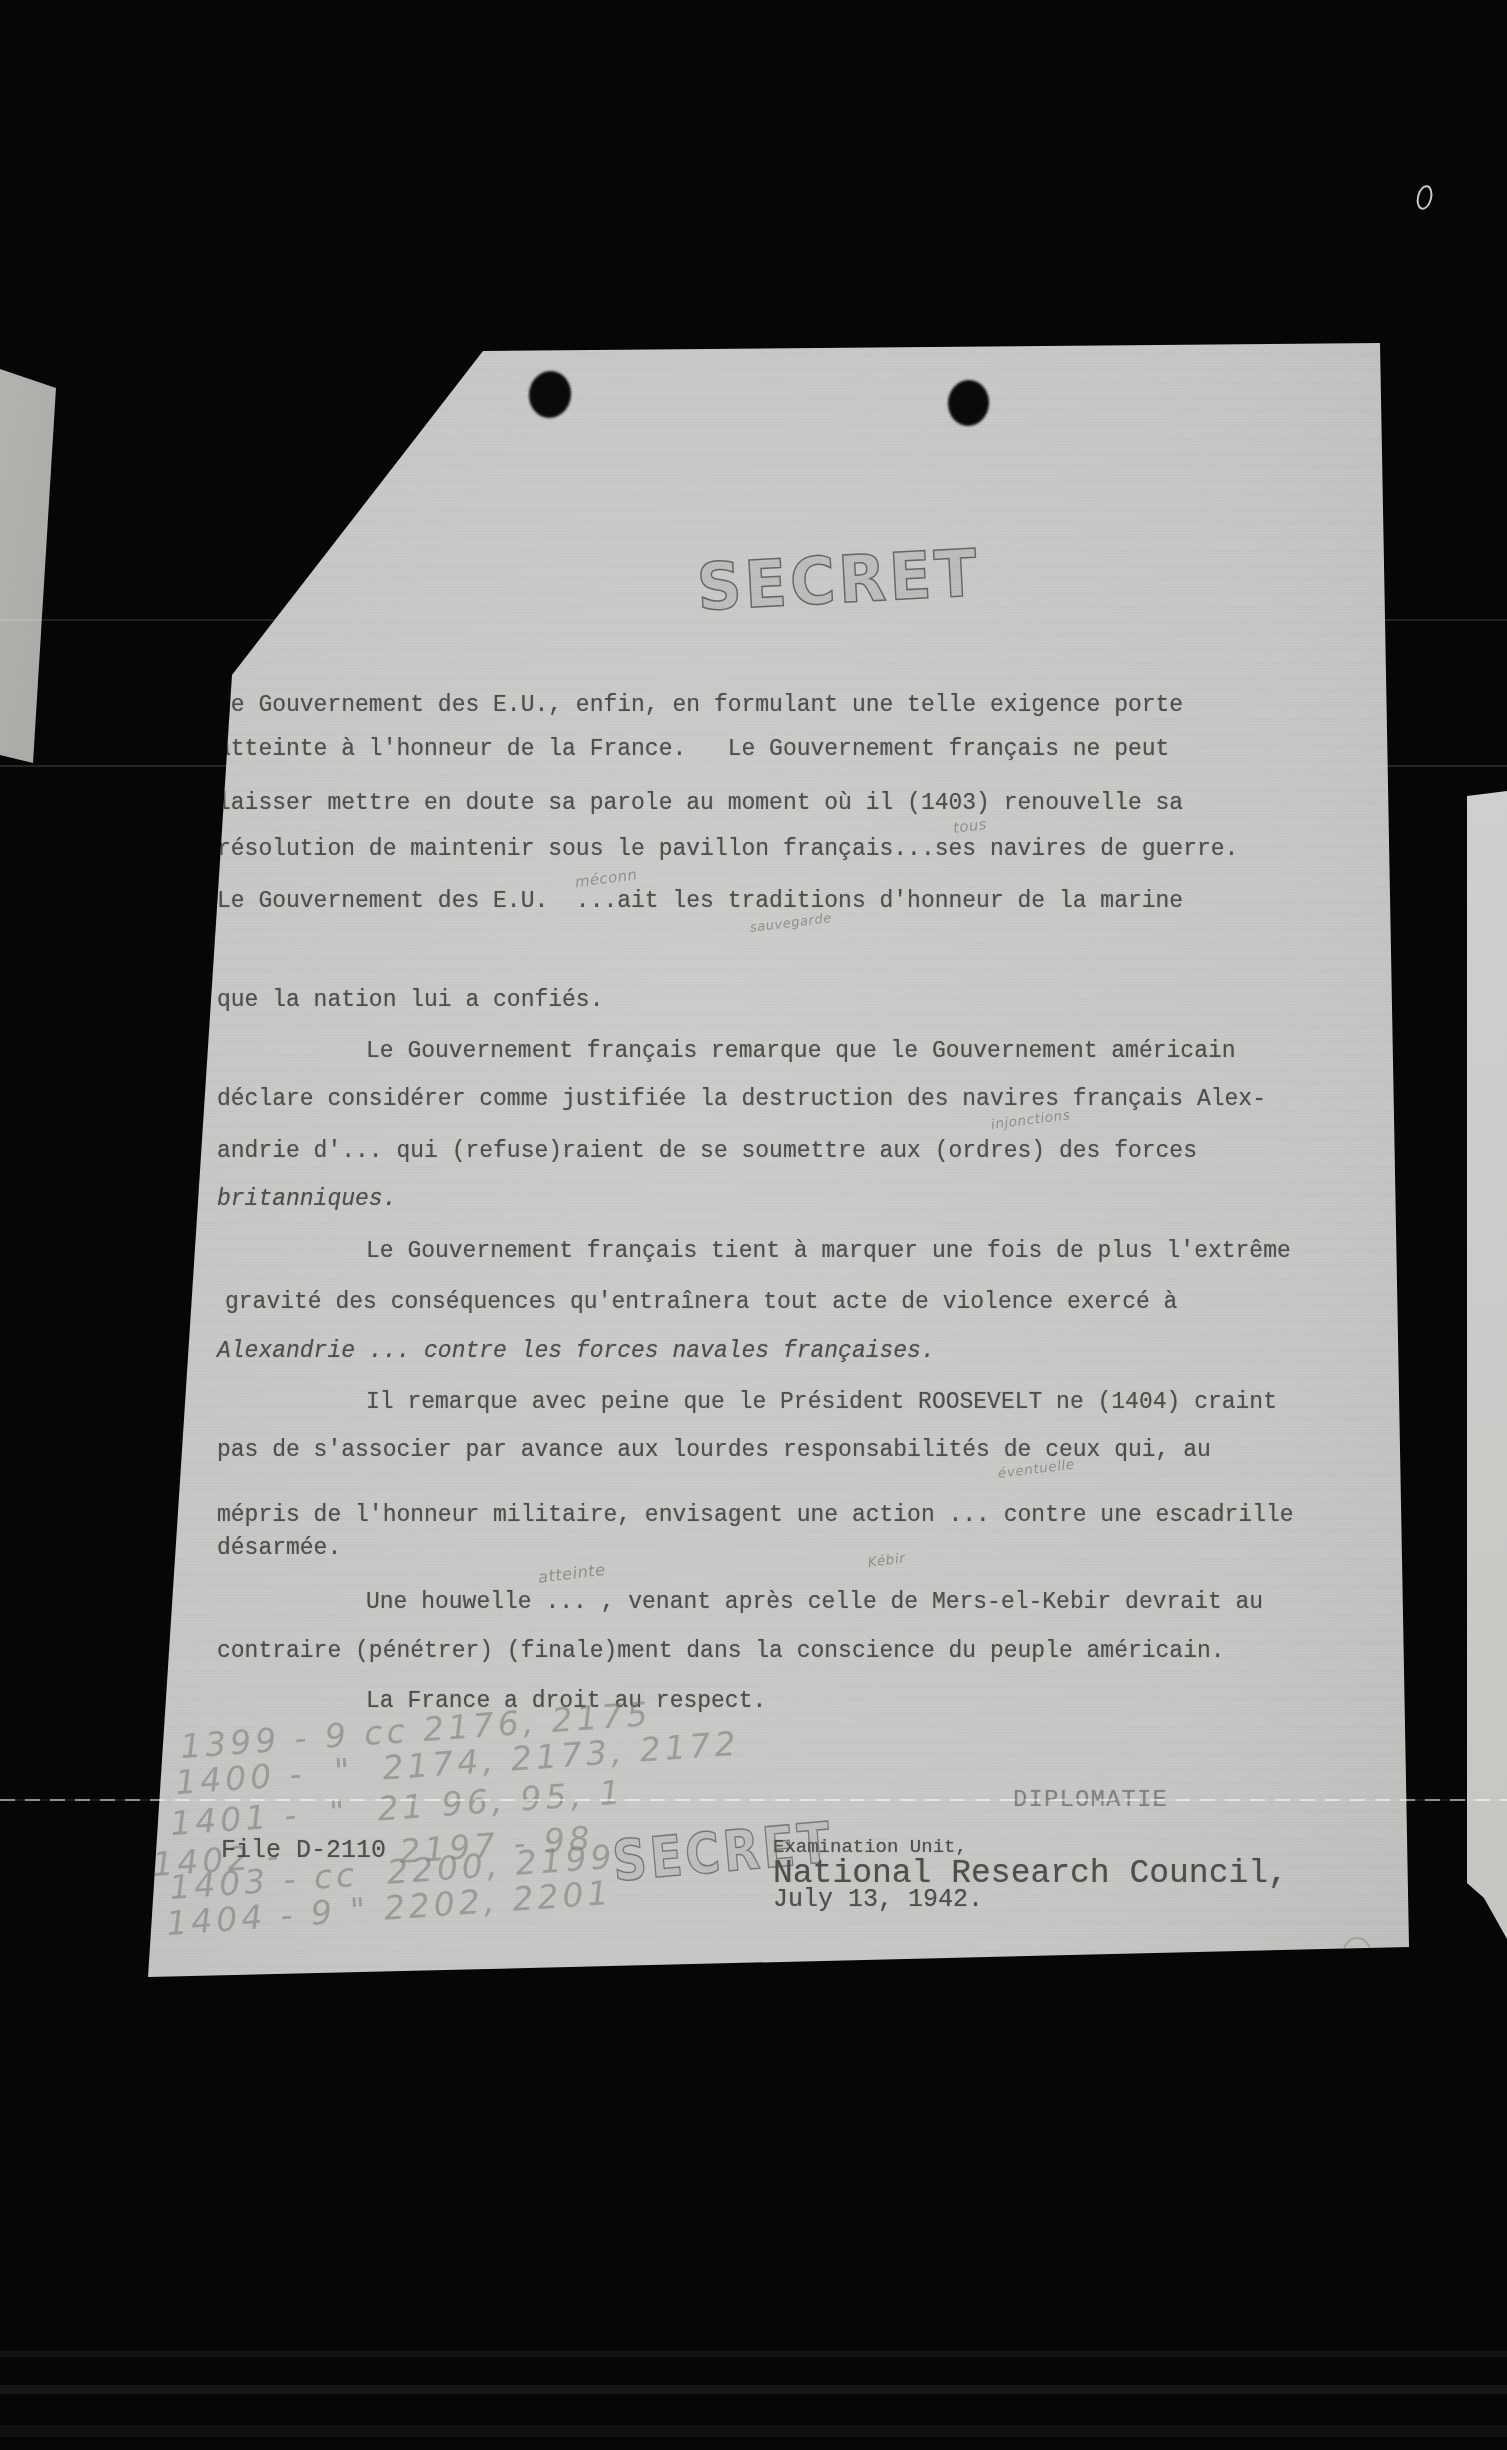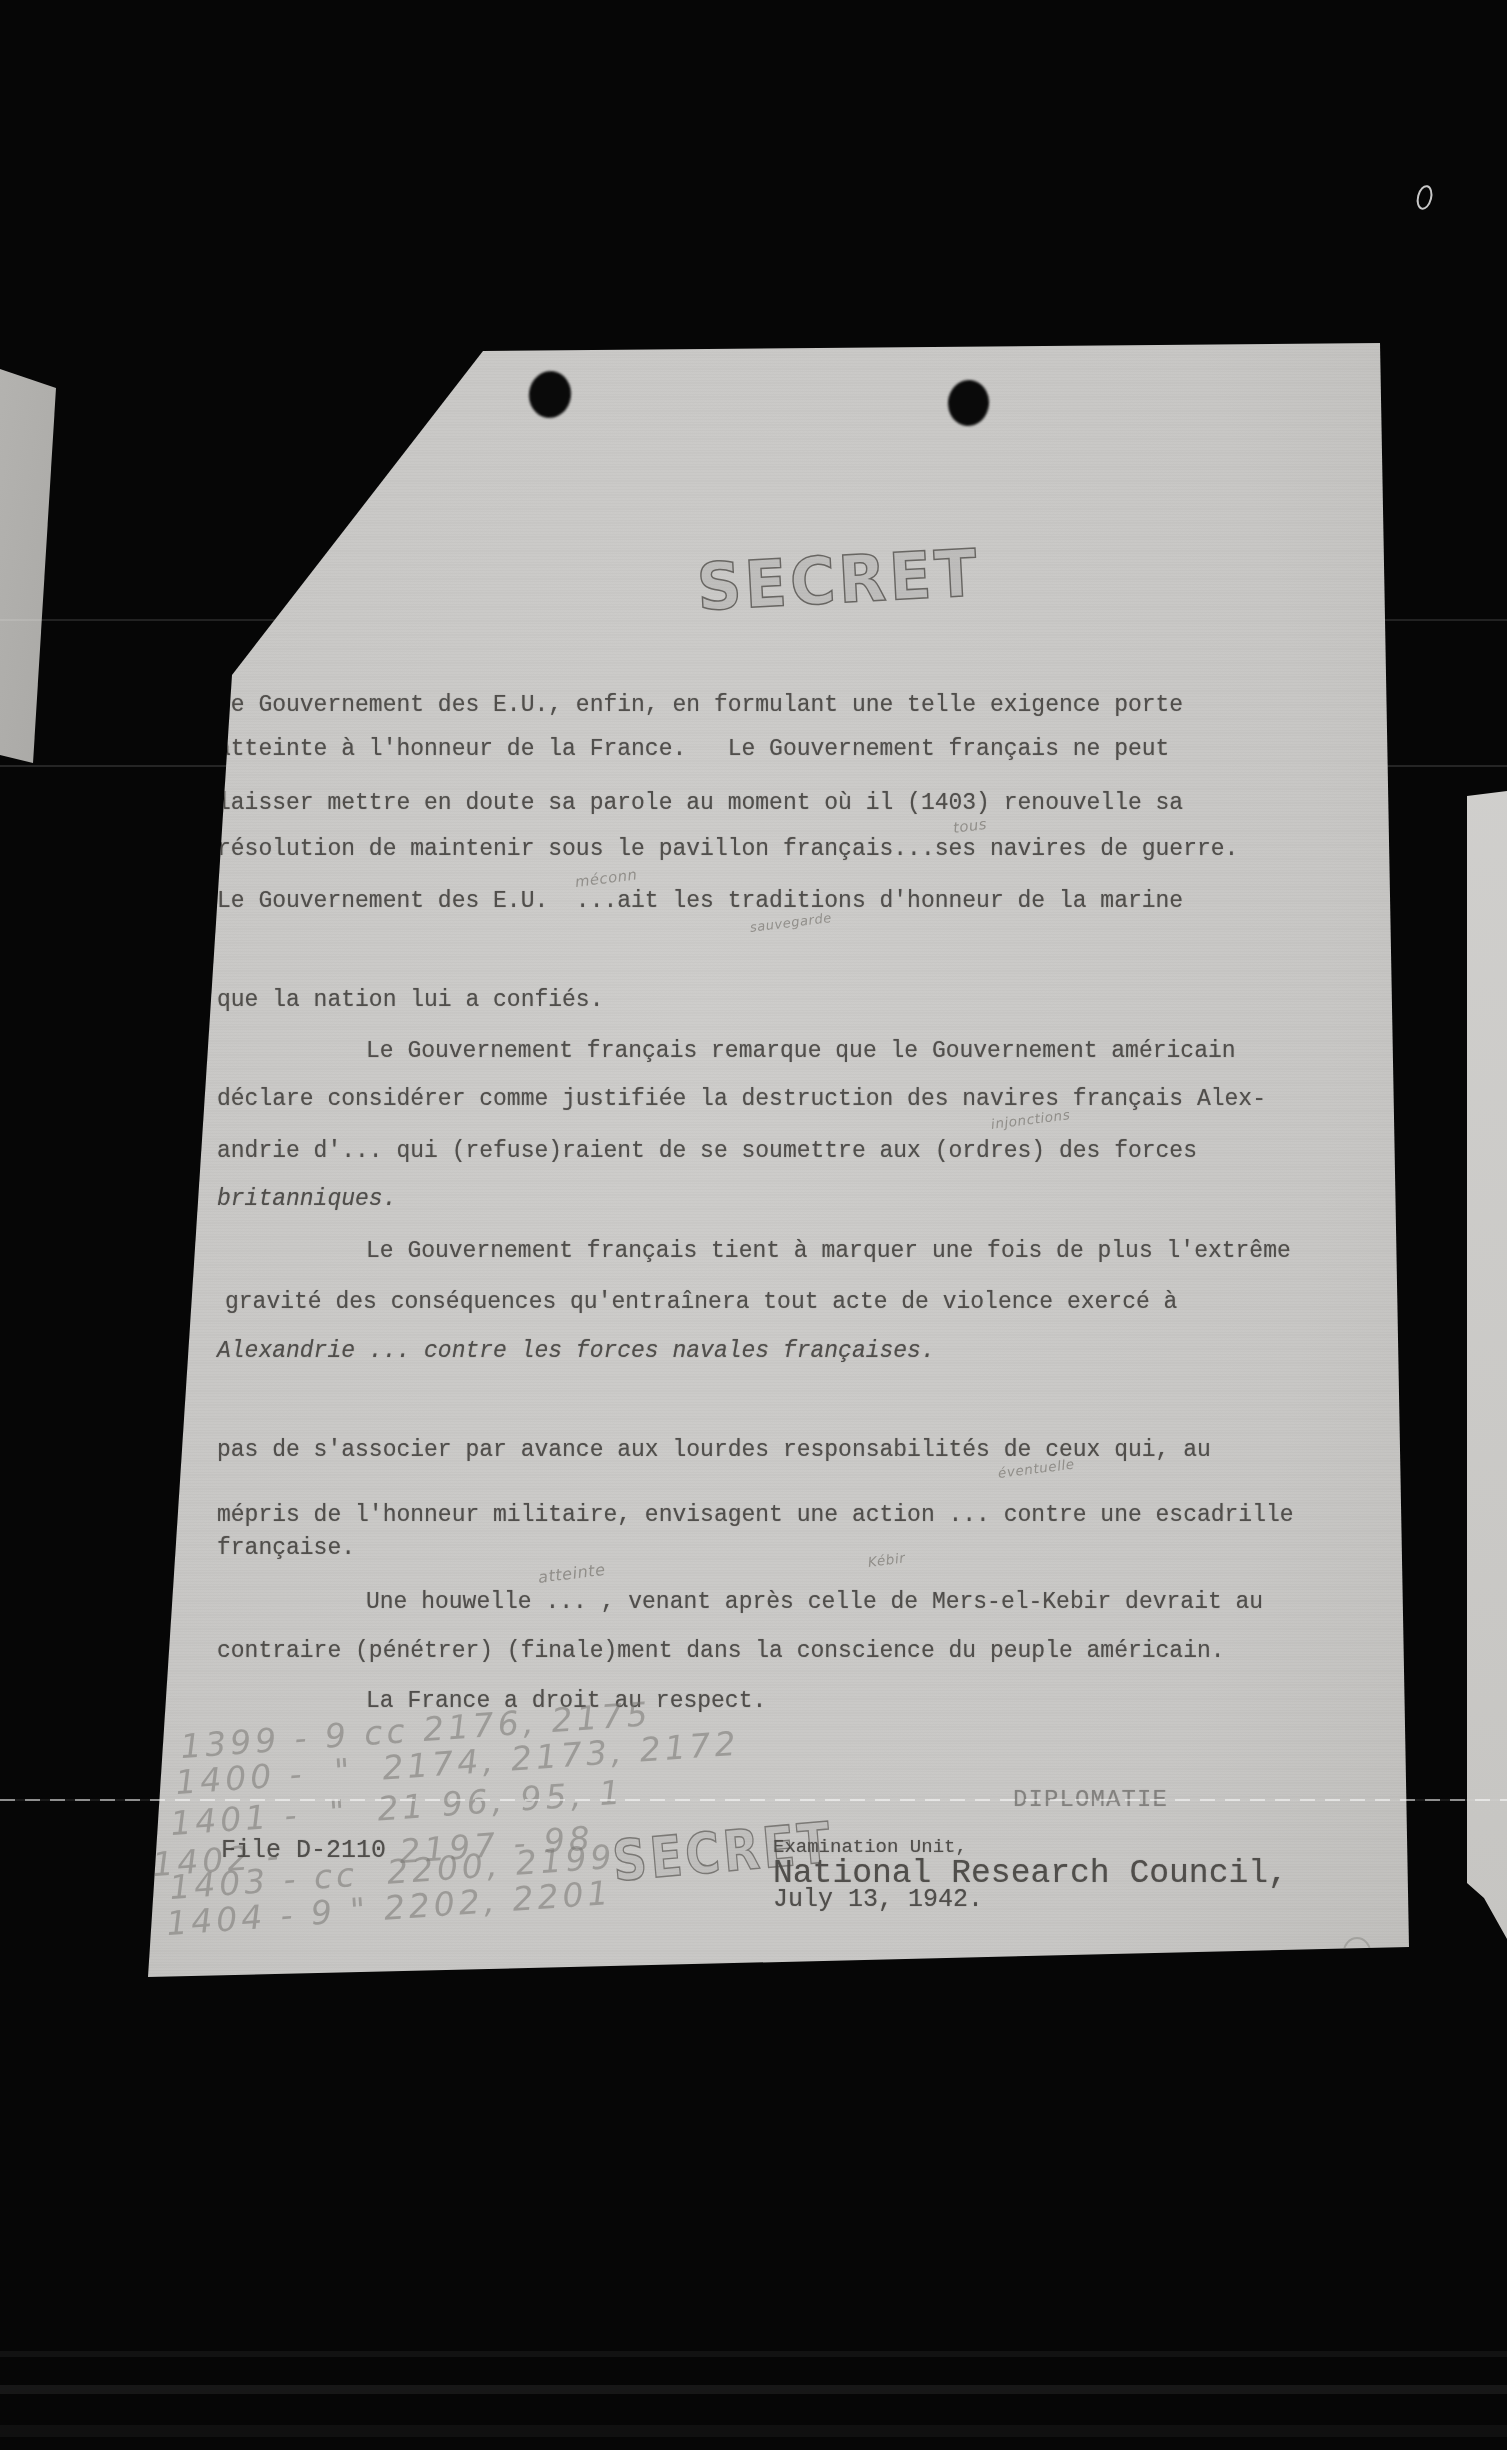--- a/index.html
+++ b/index.html
@@ -78,23 +78,24 @@
     <div class="typed" style="left:217px;top:836px;">résolution de maintenir sous le pavillon français...ses navires de guerre.</div>
     <div class="typed" style="left:217px;top:888px;">Le Gouvernement des E.U.  ...ait les traditions d'honneur de la marine</div>
     <div class="typed" style="left:217px;top:987px;">que la nation lui a confiés.</div>
     <div class="typed" style="left:366px;top:1038px;">Le Gouvernement français remarque que le Gouvernement américain</div>
     <div class="typed" style="left:217px;top:1086px;">déclare considérer comme justifiée la destruction des navires français Alex-</div>
     <div class="typed" style="left:217px;top:1138px;">andrie d'... qui (refuse)raient de se soumettre aux (ordres) des forces</div>
     <div class="typed" style="left:217px;top:1186px;font-style:italic;">britanniques.</div>
     <div class="typed" style="left:366px;top:1238px;">Le Gouvernement français tient à marquer une fois de plus l'extrême</div>
     <div class="typed" style="left:217px;top:1289px;margin-left:8px;">gravité des conséquences qu'entraînera tout acte de violence exercé à</div>
     <div class="typed" style="left:217px;top:1338px;font-style:italic;">Alexandrie ... contre les forces navales françaises.</div>
+    <div class="typed" style="left:366px;top:1389px;">Il remarque avec peine que le Président ROOSEVELT ne (1404) craint</div>
     <div class="typed" style="left:217px;top:1437px;">pas de s'associer par avance aux lourdes responsabilités de ceux qui, au</div>
     <div class="typed" style="left:217px;top:1502px;">mépris de l'honneur militaire, envisagent une action ... contre une escadrille</div>
-    <div class="typed" style="left:217px;top:1535px;">française.</div>
+    <div class="typed" style="left:217px;top:1535px;">désarmée.</div>
     <div class="typed" style="left:366px;top:1589px;">Une houwelle ... , venant après celle de Mers-el-Kebir devrait au</div>
     <div class="typed" style="left:217px;top:1638px;">contraire (pénétrer) (finale)ment dans la conscience du peuple américain.</div>
     <div class="typed" style="left:366px;top:1688px;">La France a droit au respect.</div>
 
     <div class="pencil-note" style="left:952px;top:819px;">tous</div>
     <div class="pencil-note" style="left:574px;top:873px;">méconn</div>
     <div class="pencil-note" style="left:749px;top:920px;font-size:13px;">sauvegarde</div>
     <div class="pencil-note" style="left:990px;top:1116px;font-size:13.5px;">injonctions</div>
     <div class="pencil-note" style="left:997px;top:1465px;font-size:13.5px;">éventuelle</div>
     <div class="pencil-note" style="left:537px;top:1568px;font-size:16px;">atteinte</div>

